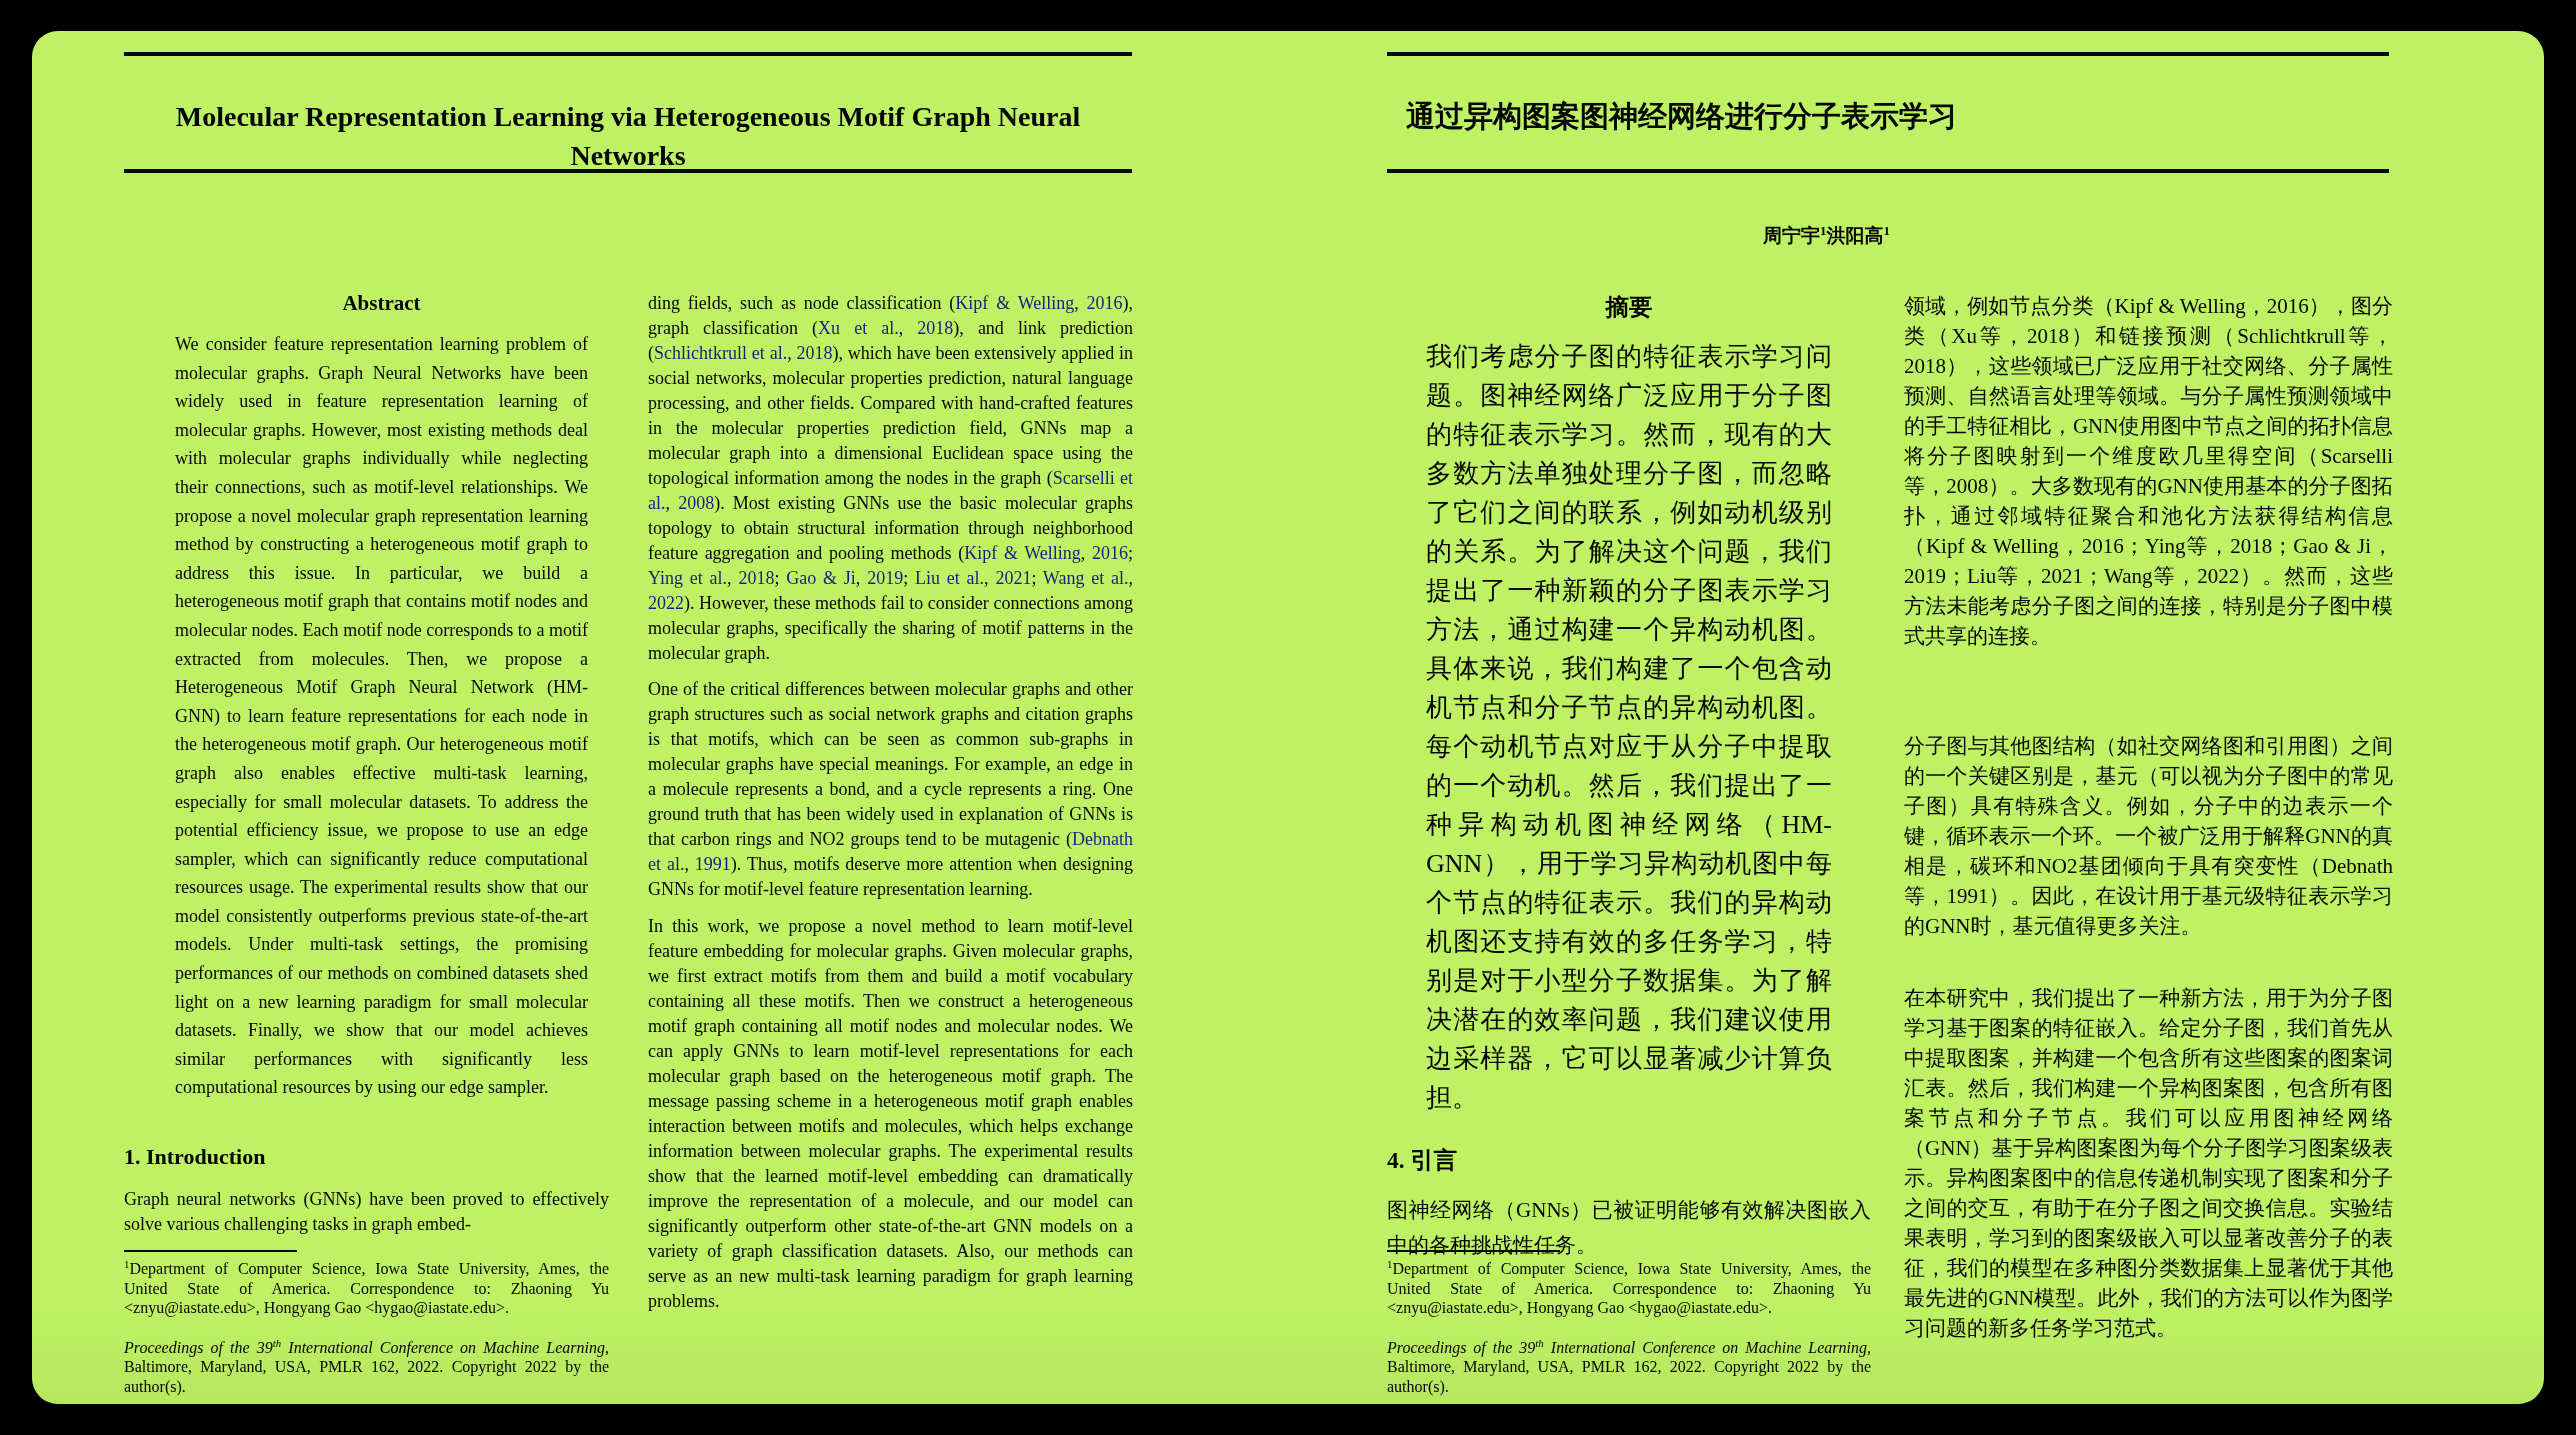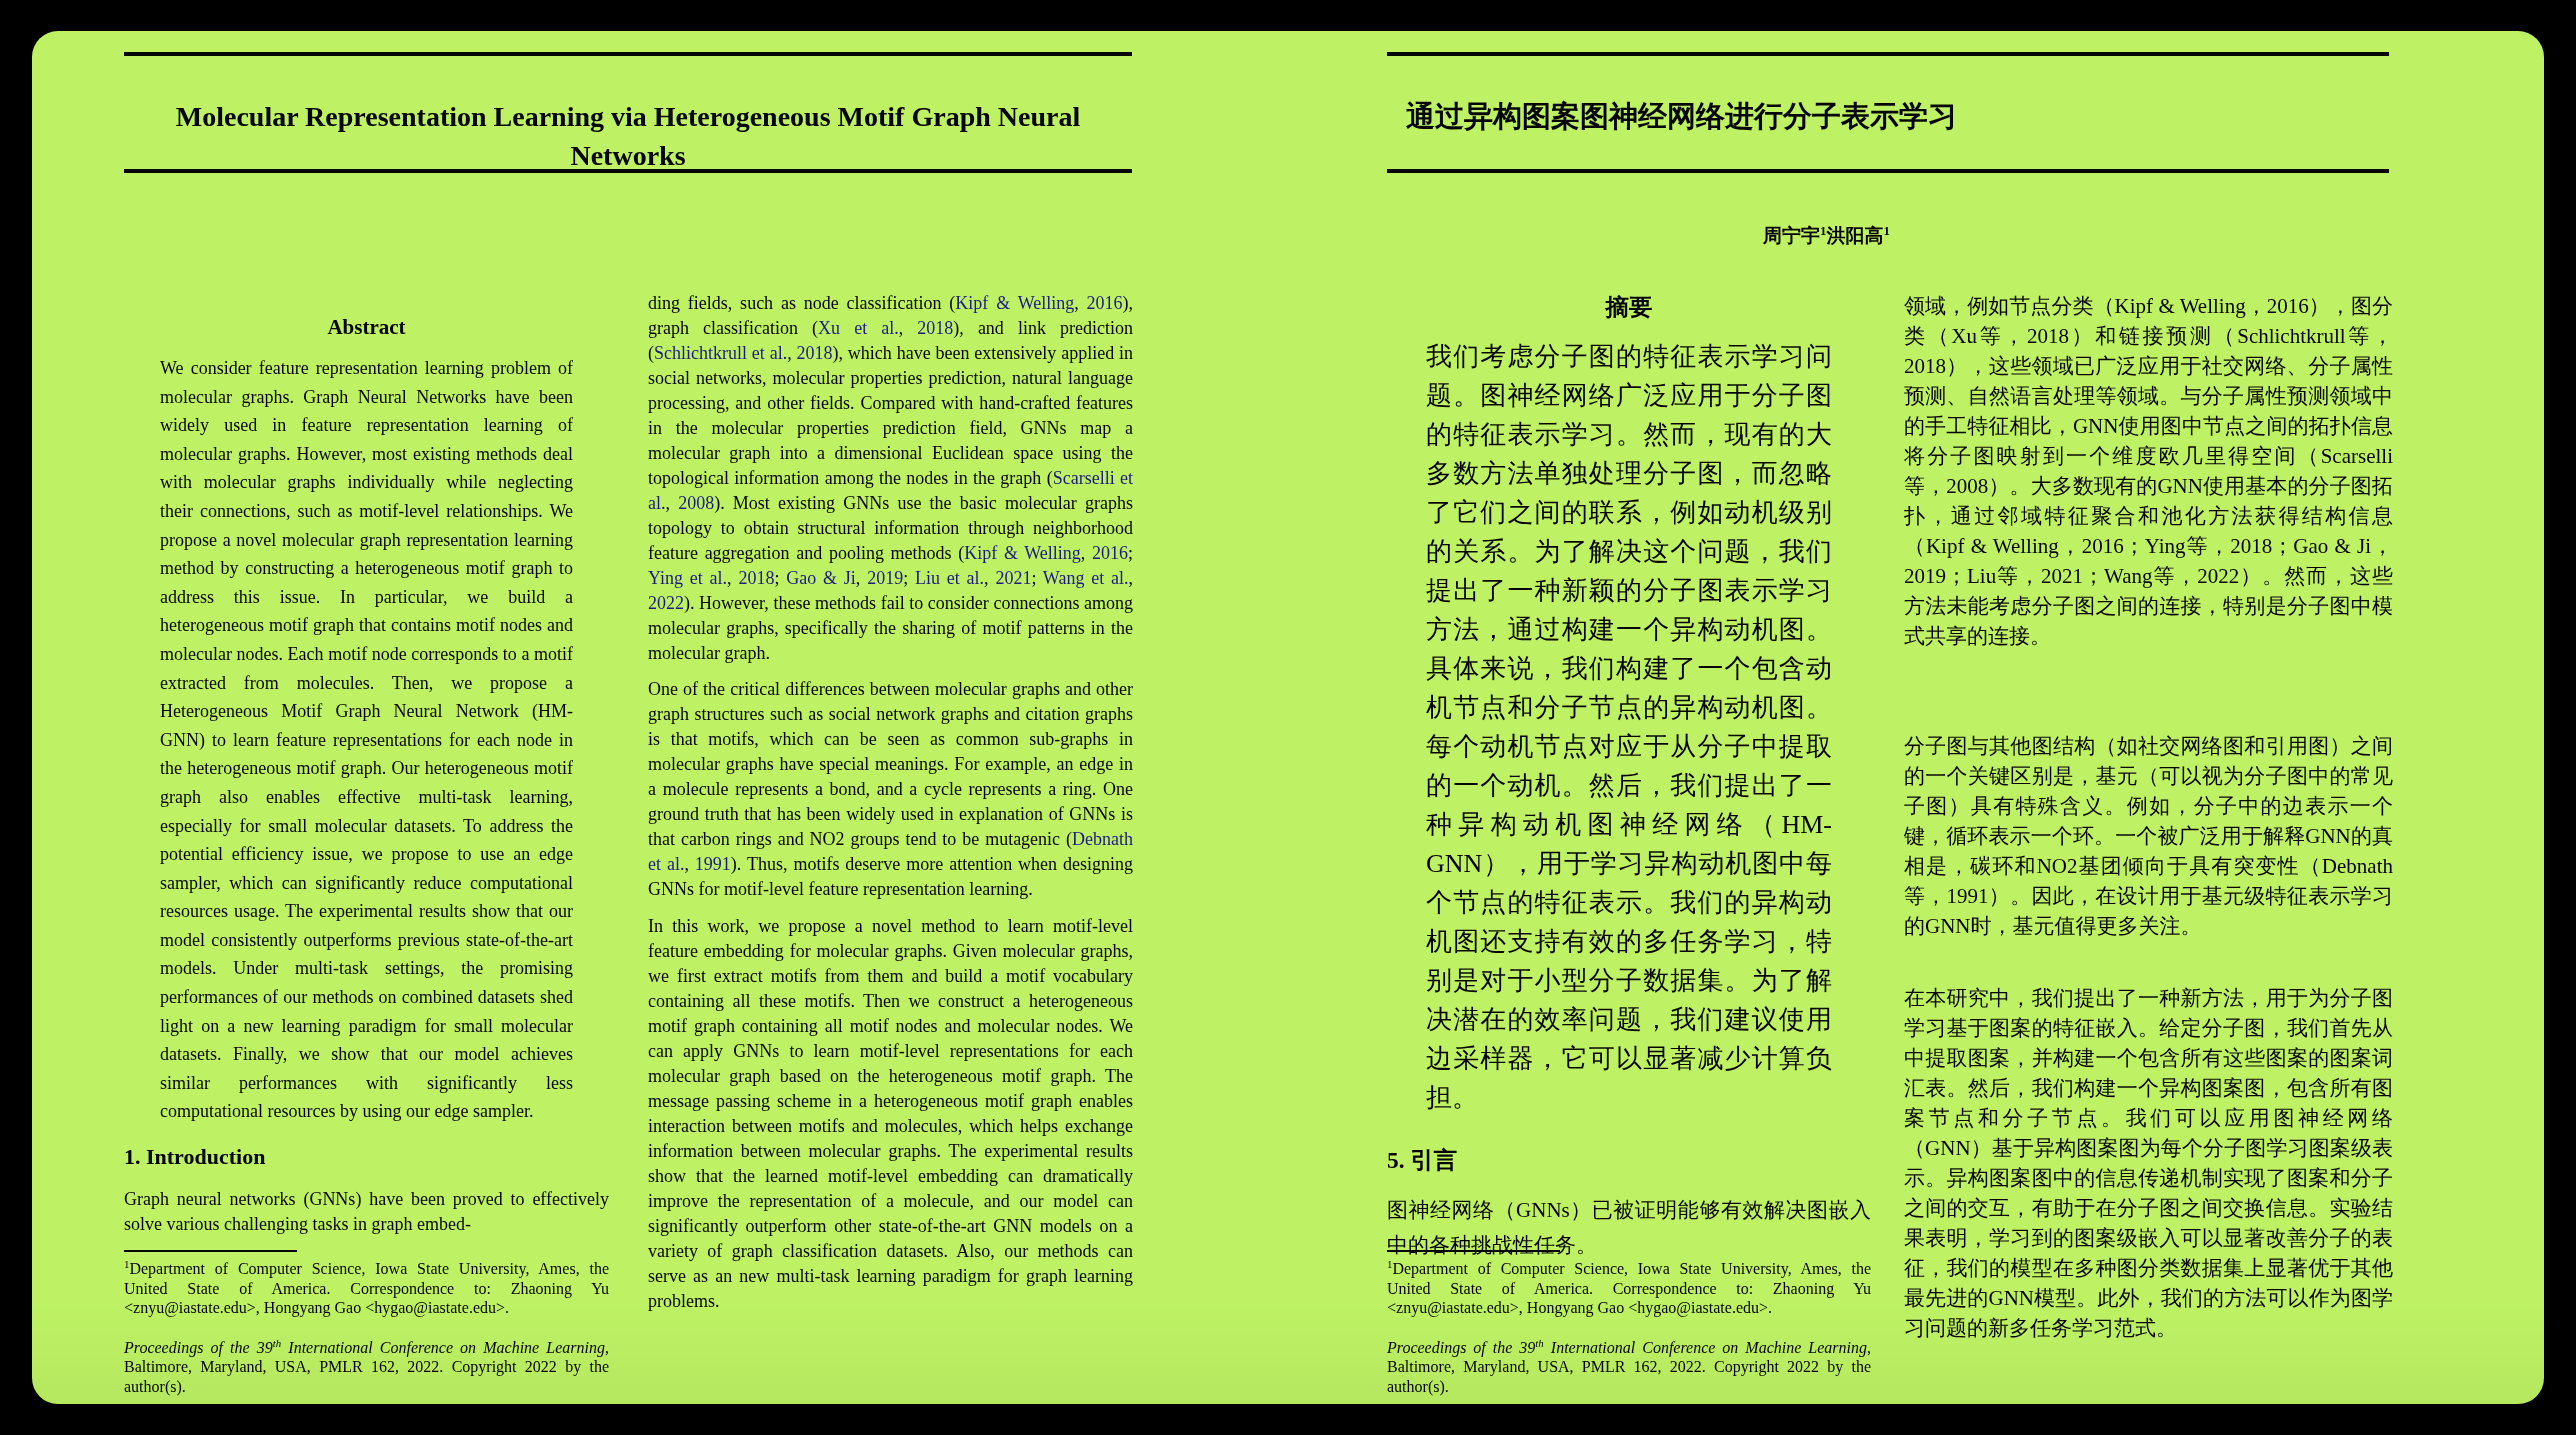--- a/index.html
+++ b/index.html
@@ -16,21 +16,21 @@
   .rule-top{top:21px;}
   .rule-mid{top:138px;}
   .title{position:absolute;top:47px;left:0;right:0;font-weight:bold;font-size:28px;line-height:39px;}
   .page.left .title{text-align:center;}
   .page.right .title{text-align:left;padding-left:19px;font-size:29px;}
   .title .tline{white-space:nowrap;}
   .authors{position:absolute;top:192px;left:0;width:100%;text-align:center;font-weight:bold;font-size:18px;}
   .page.right .authors{width:879px;font-size:19px;}
   sup,.sup{vertical-align:super;font-size:68%;line-height:0;}
   .col{position:absolute;top:260px;}
-  .page.left .col1{left:0;width:485px;margin-top:24px;}
+  .page.left .col1{left:15px;width:485px;}
   .page.left .col2{left:524px;width:485px;}
   .page.right .col1{left:0;width:484px;}
   .page.right .col2{left:517px;width:489px;}
   .abs-head{margin:0 0 14px 0;text-align:center;font-size:21px;font-weight:bold;}
   .page.right .abs-head{font-size:23.4px;}
   .abs-body{margin:0 36px;text-align:justify;font-size:18px;line-height:28.6px;}
   .abs-body.cjk{margin:0 39px;font-size:26px;line-height:39px;}
   .body-text{margin:0 0 11.3px 0;text-align:justify;font-size:18px;line-height:25px;}
   .cjk-text{margin:0;text-align:justify;font-size:21px;line-height:30px;}
   .cjk-text.gap-big{margin-bottom:80px;}
@@ -92,21 +92,21 @@
         </h1>
       <div class="rule rule-mid"></div>
       <div class="authors"><span>周宁宇</span><span class="sup">1</span><span>洪阳高</span><span class="sup">1</span></div>
 
       <div class="col col1">
         <h2 class="abs-head">摘要</h2>
         <p class="abs-body cjk">我们考虑分子图的特征表示学习问题。图神经网络广泛应用于分子图的特征表示学习。然而，现有的大多数方法单独处理分子图，而忽略了它们之间的联系，例如动机级别的关系。为了解决这个问题，我们提出了一种新颖的分子图表示学习方法，通过构建一个异构动机图。具体来说，我们构建了一个包含动机节点和分子节点的异构动机图。每个动机节点对应于从分子中提取的一个动机。然后，我们提出了一种异构动机图神经网络（HM-GNN），用于学习异构动机图中每个节点的特征表示。我们的异构动机图还支持有效的多任务学习，特别是对于小型分子数据集。为了解决潜在的效率问题，我们建议使用边采样器，它可以显著减少计算负担。</p>
       </div>
 
       <div class="intro-block">
-        <h2 class="sec-head">5. 引言</h2>
+        <h2 class="sec-head">4. 引言</h2>
         <p class="cjk-text">图神经网络（GNNs）已被证明能够有效解决图嵌入中的各种挑战性任务。</p>
       </div>
 
       <div class="footnote">
         <div class="footrule"></div>
         <p class="foot-text"><span class="sup">1</span><span>Department of Computer Science, Iowa State University, Ames, the United State of America. Correspondence to: Zhaoning Yu &lt;znyu@iastate.edu&gt;, Hongyang Gao &lt;hygao@iastate.edu&gt;.</span></p>
         <p class="foot-text proceedings"><span class="it">Proceedings of the 39</span><span class="it sup">th</span><span class="it"> International Conference on Machine Learning</span><span>, Baltimore, Maryland, USA, PMLR 162, 2022. Copyright 2022 by the author(s).</span></p>
       </div>
 
       <div class="col col2">

